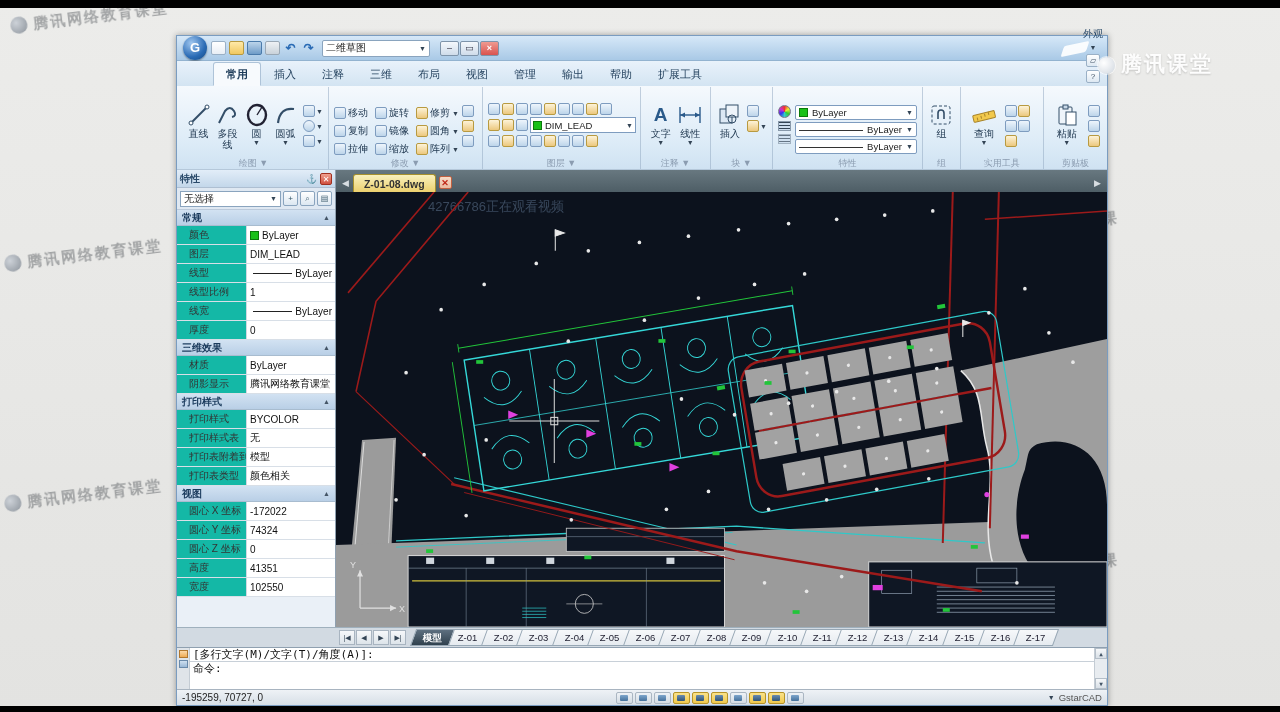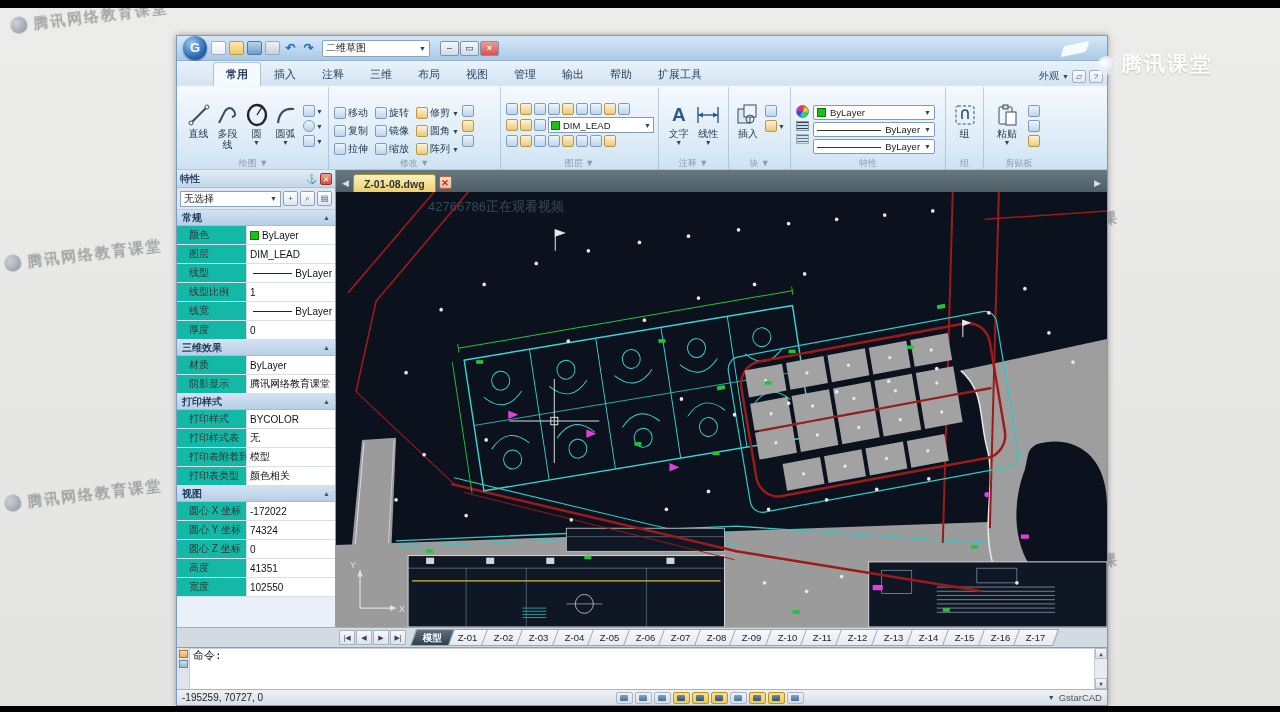--- a/index.html
+++ b/index.html
@@ -28,21 +28,21 @@
 .caret{font-size:7px;color:#345;line-height:1;}
 #wsbox{width:108px;height:17px;background:#fff;border:1px solid #8aa4be;border-radius:2px;display:flex;align-items:center;font-size:10px;color:#222;padding:0 3px;justify-content:space-between;margin-right:6px;gap:44px;}
 #wintitle{flex:1;text-align:center;font-size:11px;color:#27496b;filter:blur(.9px);opacity:.85;overflow:hidden;white-space:nowrap;}
 .winbtns{display:flex;gap:1px;margin-left:4px;}
 .wb{width:19px;height:15px;border:1px solid #7e94aa;border-radius:2px;background:linear-gradient(#f4f8fc,#cfdcea);font-size:9px;line-height:13px;text-align:center;color:#334;}
 .wb.close{background:linear-gradient(#f09a90,#d9534f);color:#fff;font-weight:bold;}
 
 #ribbontabs{height:25px;background:linear-gradient(#e9f2fb,#d3e4f2);display:flex;align-items:flex-end;padding-left:36px;position:relative;}
 .rtab{padding:4px 12px 3px;font-size:11px;color:#1f3d5a;border-radius:3px 3px 0 0;border:1px solid transparent;}
 .rtab.active{background:#f7fafd;border-color:#aec3d8;border-bottom-color:#f7fafd;font-weight:bold;}
-#tabs-right{position:absolute;right:4px;bottom:3px;display:flex;align-items:center;gap:3px;font-size:10px;color:#2a4a6a;}
+#tabs-right{position:absolute;right:4px;bottom:3px;display:flex;align-items:center;gap:3px;font-size:10px;color:#2a4a6a;flex-direction:column;}
 .minibox{width:14px;height:13px;border:1px solid #9ab0c6;border-radius:2px;background:linear-gradient(#fff,#dde8f2);font-size:8px;text-align:center;line-height:12px;color:#456;}
 
 #ribbonbody{height:84px;background:linear-gradient(#f5f9fd,#dcebf7 70%,#cfe2f2);border-bottom:1px solid #b5c8da;display:flex;padding:1px 0 0 2px;}
 .rpanel{position:relative;border-right:1px solid rgba(150,172,194,.55);padding:14px 5px 13px;display:flex;align-items:flex-start;}
 .plabel{position:absolute;left:0;right:0;bottom:0;text-align:center;font-size:9px;color:#8b9cb0;line-height:12px;white-space:nowrap;}
 .bigbtn{width:36px;text-align:center;font-size:10px;color:#223a52;line-height:11px;}
 .bigbtn .bicon{width:26px;height:25px;margin:1px auto 1px;display:flex;align-items:center;justify-content:center;}
 .smallcol{display:flex;flex-direction:column;gap:3px;margin:4px 0 0 3px;}
 .sitem{display:flex;align-items:center;gap:1px;}
 .mi{width:12px;height:12px;display:inline-block;background:linear-gradient(#eef5fc,#bdd5ea);border:1px solid #7e9cbf;border-radius:2px;flex:0 0 auto;}
@@ -398,20 +398,46 @@
               <svg width="24" height="24">
                 <rect x="3" y="3" width="18" height="18" rx="2" fill="none" stroke="#334e68" stroke-dasharray="3 2"></rect>
                 <path d="M9,16 v-6 a3,3 0 0 1 6,0 v6" fill="none" stroke="#334e68" stroke-width="1.6"></path>
               </svg>
             </div>
           <div>组</div>
         </div>
         <div class="plabel"><span>组</span></div>
       </div>
 
+      <div class="rpanel" style="width:92px">
+        <div class="bigbtn">
+          <div class="bicon">
+              <svg width="26" height="24">
+                <rect x="2" y="10" width="22" height="7" rx="1" transform="rotate(-14 13 13)" fill="#f2c94c" stroke="#a8842a"></rect>
+                <path d="M6,13 v3 M10,12 v3 M14,11 v3 M18,10 v3" stroke="#a8842a" transform="rotate(-14 13 13)"></path>
+              </svg>
+            </div>
+          <div>查询</div>
+          <div class="caret">▼</div>
+        </div>
+        <div class="smallcol">
+          <div class="sitem">
+              <span class="mi"></span>
+              <span class="mi warm"></span>
+            </div>
+          <div class="sitem">
+              <span class="mi"></span>
+              <span class="mi"></span>
+            </div>
+          <div class="sitem">
+              <span class="mi warm"></span>
+            </div>
+        </div>
+        <div class="plabel"><span>实用工具</span></div>
+      </div>
 
       <div class="rpanel" style="width:70px;border-right:none">
         <div class="bigbtn">
           <div class="bicon">
               <svg width="24" height="24">
                 <rect x="4" y="4" width="13" height="17" rx="1" fill="#eef4fa" stroke="#334e68"></rect>
                 <rect x="8" y="2" width="5" height="4" fill="#c8d8e8" stroke="#334e68"></rect>
                 <rect x="11" y="9" width="10" height="13" fill="#fff" stroke="#334e68"></rect>
               </svg>
             </div>
@@ -838,20 +864,21 @@
           <div class="ltab"><span>Z-17</span></div>
         </div>
     </div>
 
     <div id="cmdarea">
       <div id="cmdgutter">
           <div class="gico"></div>
           <div class="gico" style="background:linear-gradient(#cfe0f0,#9ab8d6);border-color:#6a8aaa"></div>
         </div>
       <div id="cmdlines">
+          <div class="cline">[多行文字(M)/文字(T)/角度(A)]:</div>
           <div class="cline cur">命令:</div>
         </div>
       <div id="cmdscroll">
           <div class="scb">▲</div>
           <div class="scb">▼</div>
         </div>
     </div>
 
     <div id="statusbar">
       <div id="coords">-195259, 70727, 0</div>

